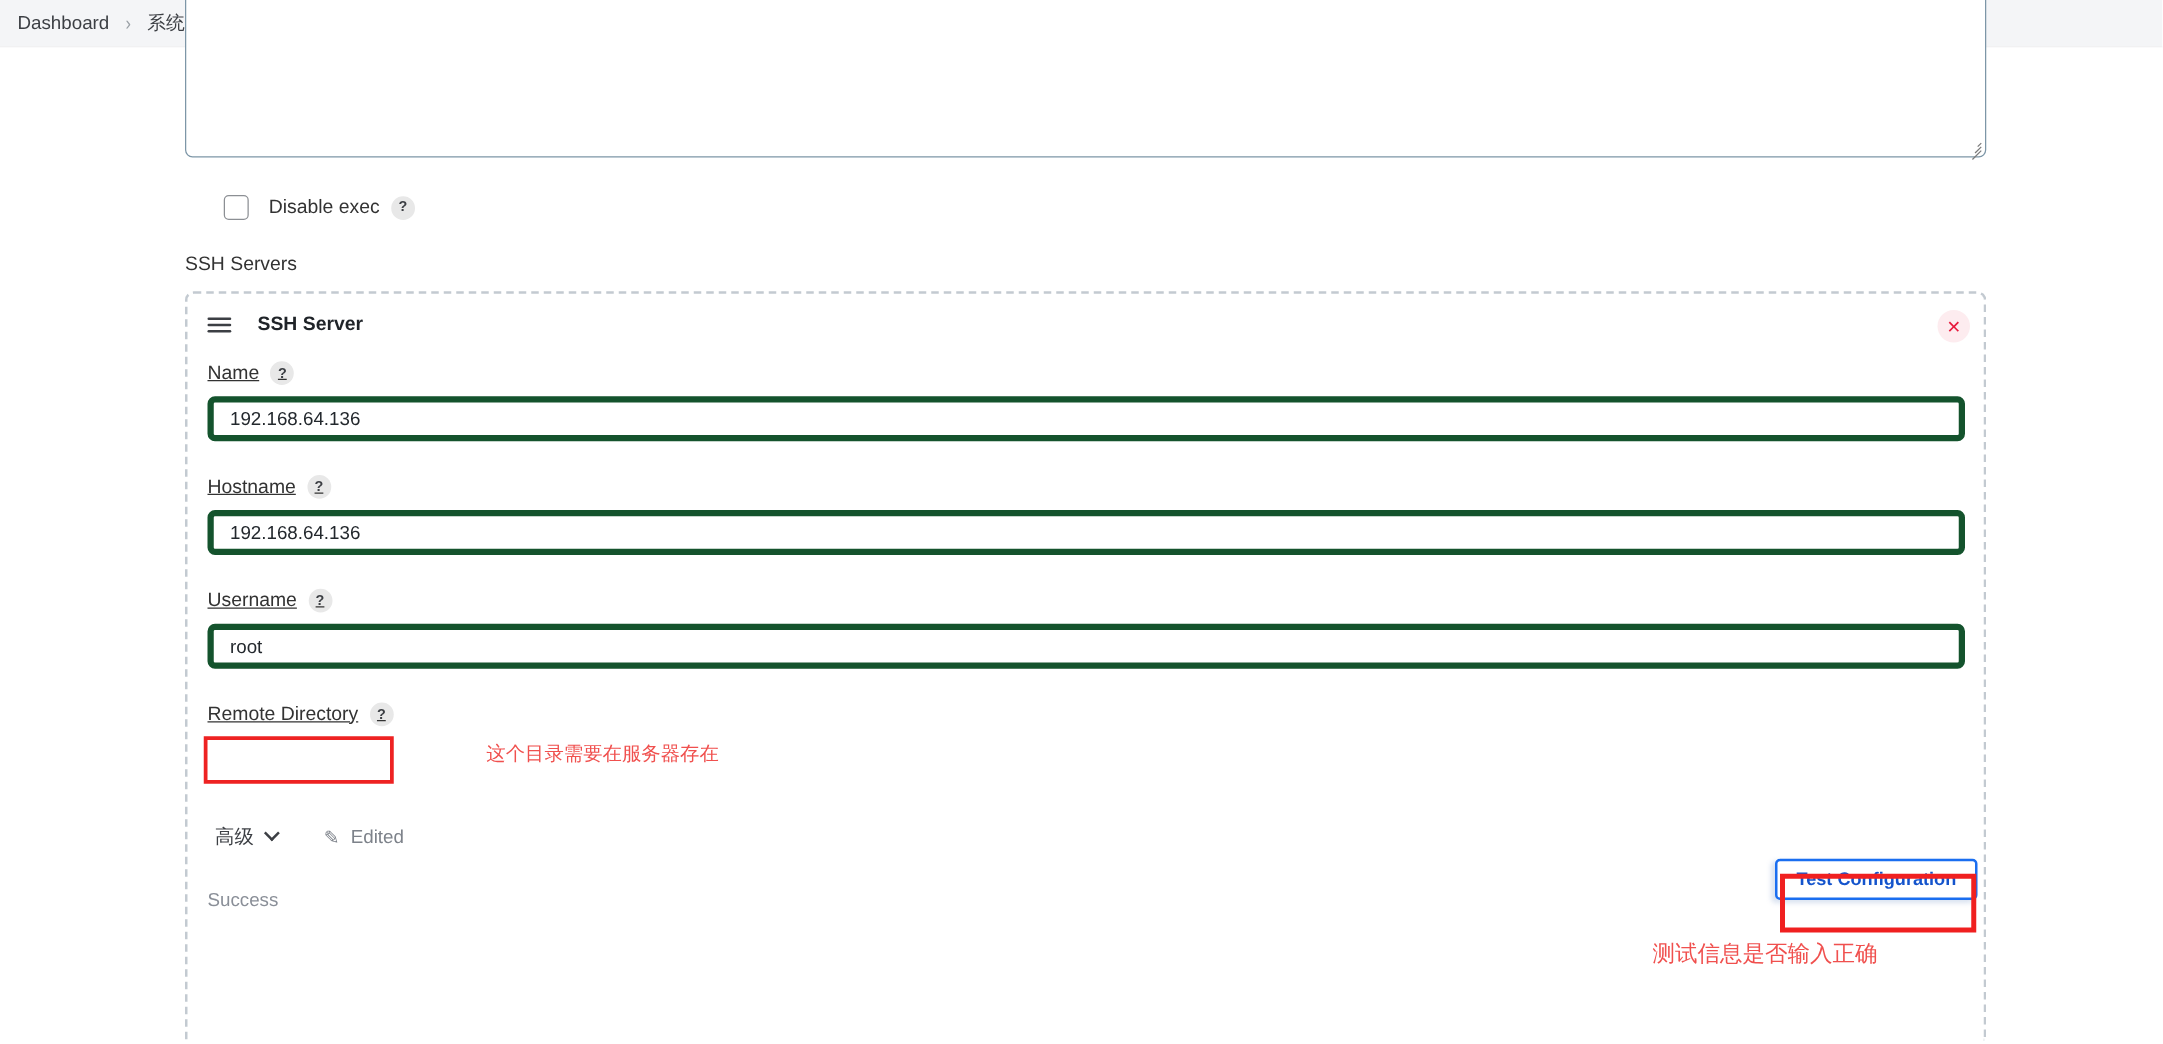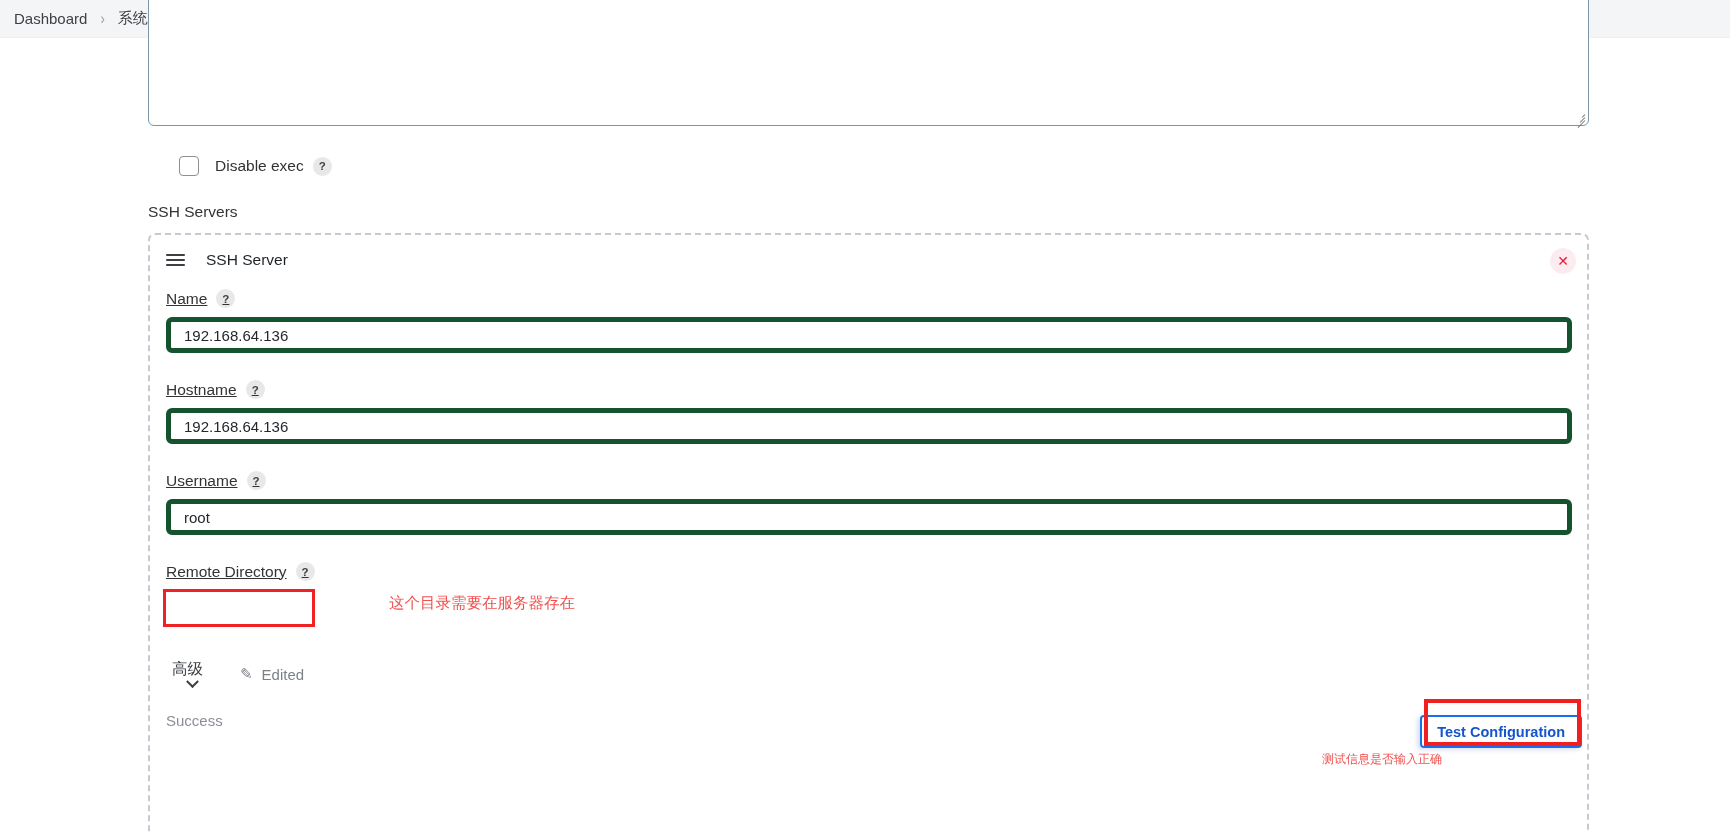--- a/index.html
+++ b/index.html
@@ -142,21 +142,21 @@
   }
   .drag-handle span {
     display: block;
     height: 2px;
     background: #3c3f44;
     border-radius: 1px;
   }
   .block-title {
     margin-left: 21px;
     font-size: 15.5px;
-    font-weight: normal;
+    font-weight: bold;
     color: #1f2328;
   }
   .delete-btn {
     position: absolute;
     right: 11px;
     top: 13px;
     width: 26px; height: 26px;
     border-radius: 50%;
     background: #fdecef;
     color: #e8193c;
@@ -229,21 +229,20 @@
   .adv-btn {
     display: flex;
     align-items: center;
     font-size: 15.5px;
     color: #3c3f44;
     cursor: pointer;
     background: none;
     border: none;
     padding: 4px 6px;
     font-family: "DejaVu Sans", sans-serif;
-    flex-direction: column;
   }
   .chev {
     margin-left: 10px;
     display: inline-block;
     width: 9px; height: 9px;
     border-right: 2px solid #3c3f44;
     border-bottom: 2px solid #3c3f44;
     transform: rotate(45deg) translate(-2px,-2px);
   }
   .edited {
@@ -260,21 +259,21 @@
     left: 16px;
     top: 477px;
     font-size: 15px;
     color: #8a8f98;
   }
 
   
   .test-btn {
     position: absolute;
     right: 5px;
-    top: 480px;
+    top: 452px;
     min-width: 145px;
     height: 33px;
     padding: 0 15px;
     background: #fff;
     border: 2px solid #1a6ef0;
     border-radius: 4px;
     color: #1454cc;
     font-size: 14.5px;
     font-weight: bold;
     cursor: pointer;
@@ -288,21 +287,21 @@
     width: 157px;
     height: 47px;
     border: 4px solid #f02020;
     pointer-events: none;
   }
 
   .anno-btn {
     position: absolute;
     left: 1322px;
     top: 713px;
-    font-size: 12px;
+    font-size: 18px;
     color: #f0504e;
     font-family: "DejaVu Sans", sans-serif;
     white-space: nowrap;
     text-align: right;
   }
 
   .watermark {
     position: absolute;
     left: 1343px;
     top: 728px;

